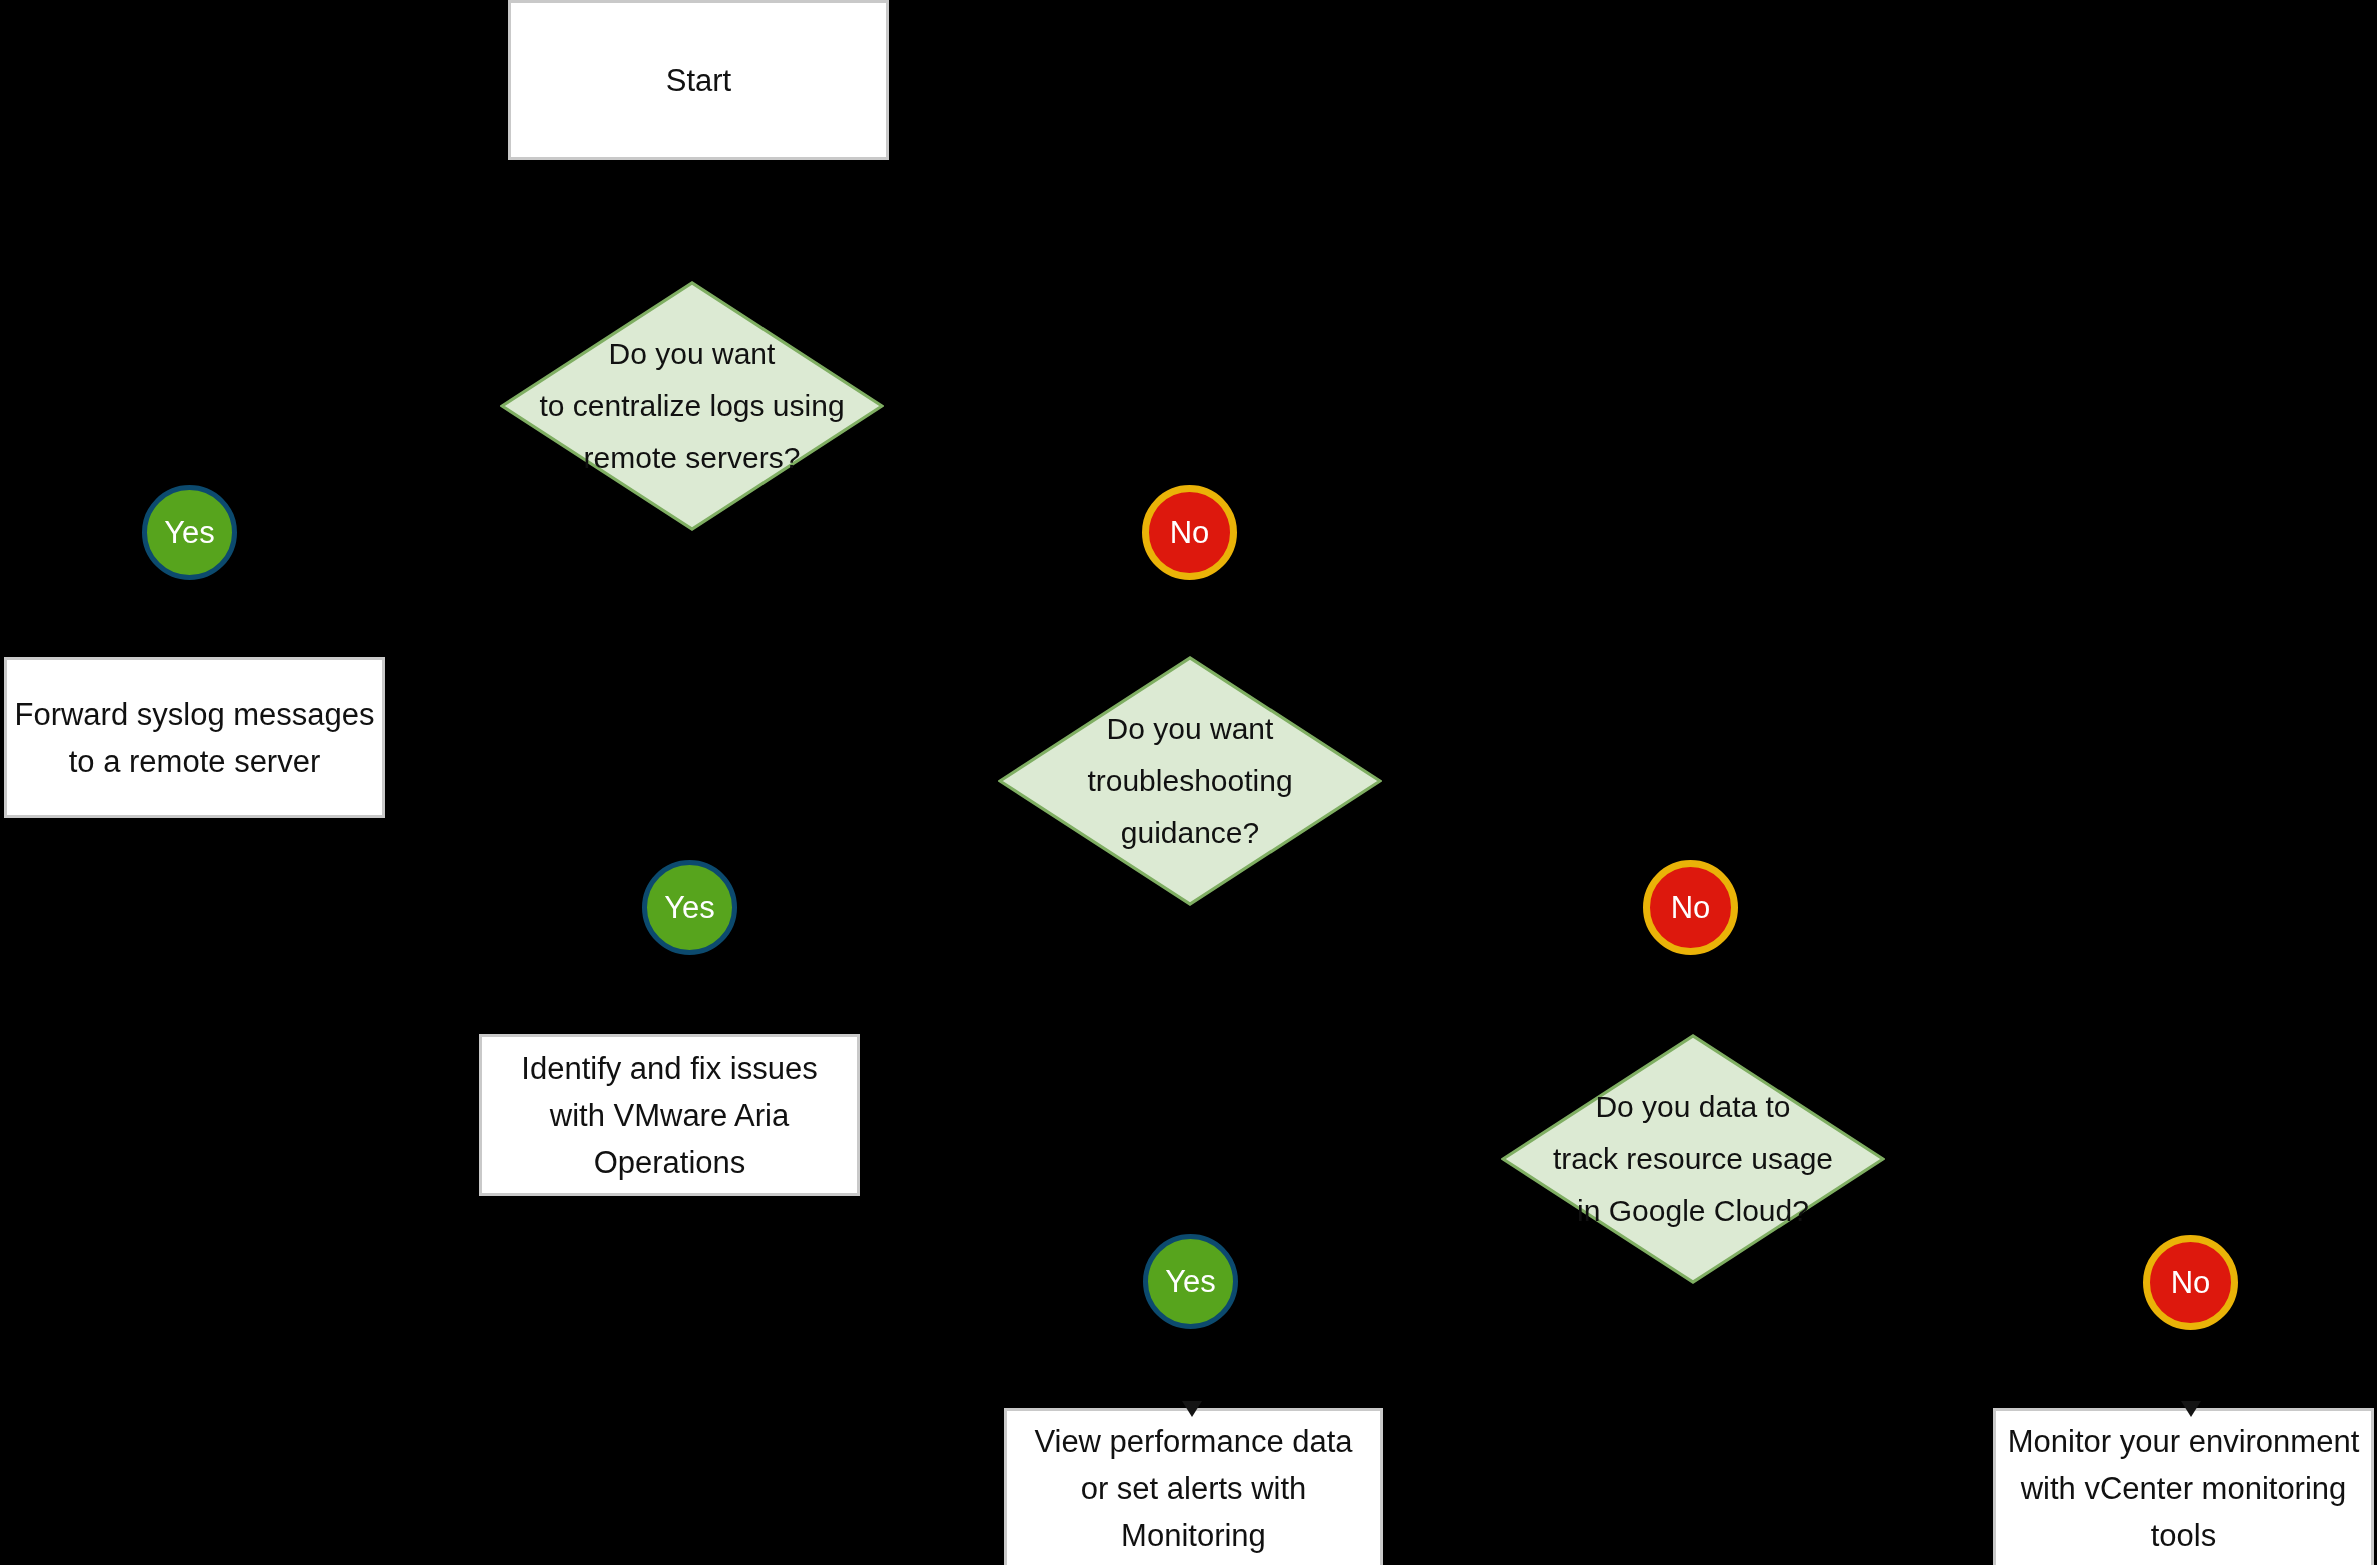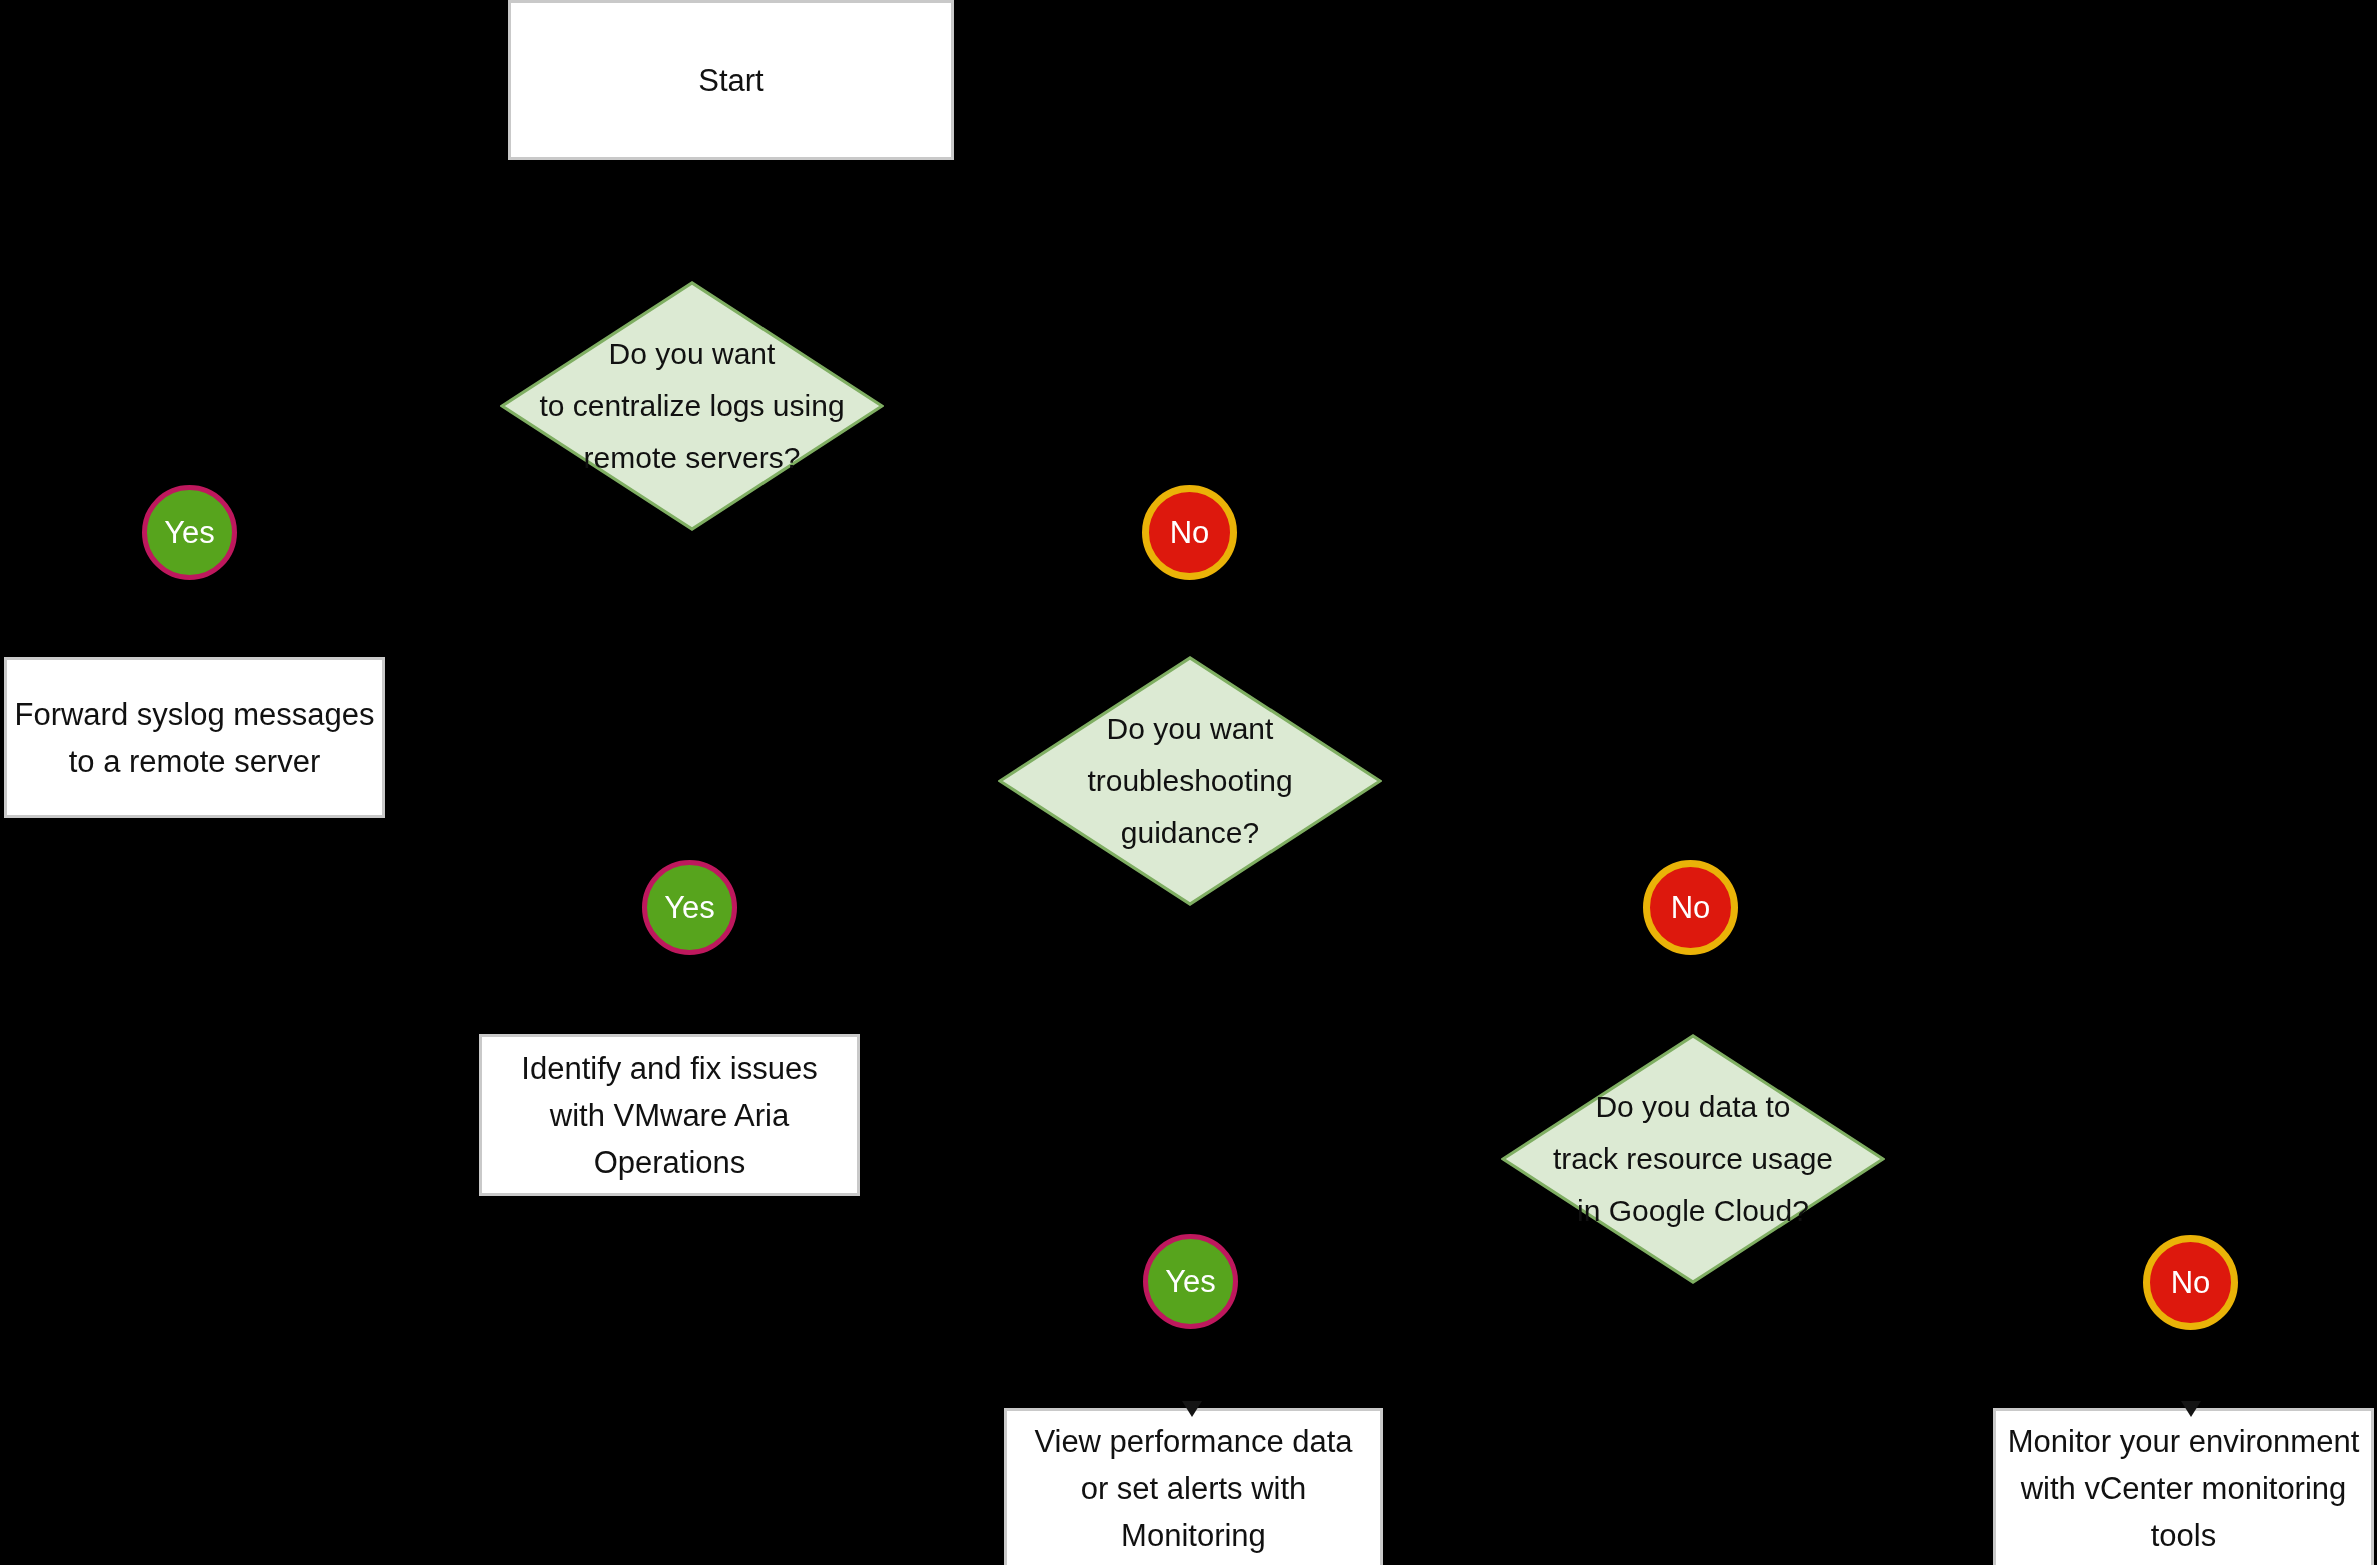--- a/index.html
+++ b/index.html
@@ -26,37 +26,37 @@
     text-align:center;white-space:pre-line;
     color:#111111;font-size:30px;line-height:52px;
   }
 
   .circle{
     position:absolute;width:95px;height:95px;border-radius:50%;
     box-sizing:border-box;
     display:flex;align-items:center;justify-content:center;
     color:#ffffff;font-size:31px;
   }
-  .circle.yes{background:#57a41d;border:5px solid #be185d;}
+  .circle.yes{background:#57a41d;border:5px solid #0c4a6e;}
   .circle.no{background:#dd180d;border:7px solid #eab308;}
 
   .arrowhead{
     position:absolute;width:0;height:0;
     border-left:10px solid transparent;
     border-right:10px solid transparent;
     border-top:16.2px solid #141414;
     z-index:5;
   }
 </style>
 </head>
 <body>
 
 <div class="canvas">
 
-  <div class="rect-node" style="left:508px;top:0px;width:446px;height:160px;">Start</div>
+  <div class="rect-node" style="left:508px;top:0px;width:381px;height:160px;">Start</div>
 
   <div class="diamond" style="left:500px;top:281px;width:384px;height:250px;">
     <svg viewBox="0 0 614 400">
       <polygon points="307,3 611,200 307,397 3,200" fill="#dcead3" stroke="#7fae62" stroke-width="5"></polygon>
     </svg>
     <div class="q">Do you want
 to centralize logs using
 remote servers?</div>
   </div>
 

